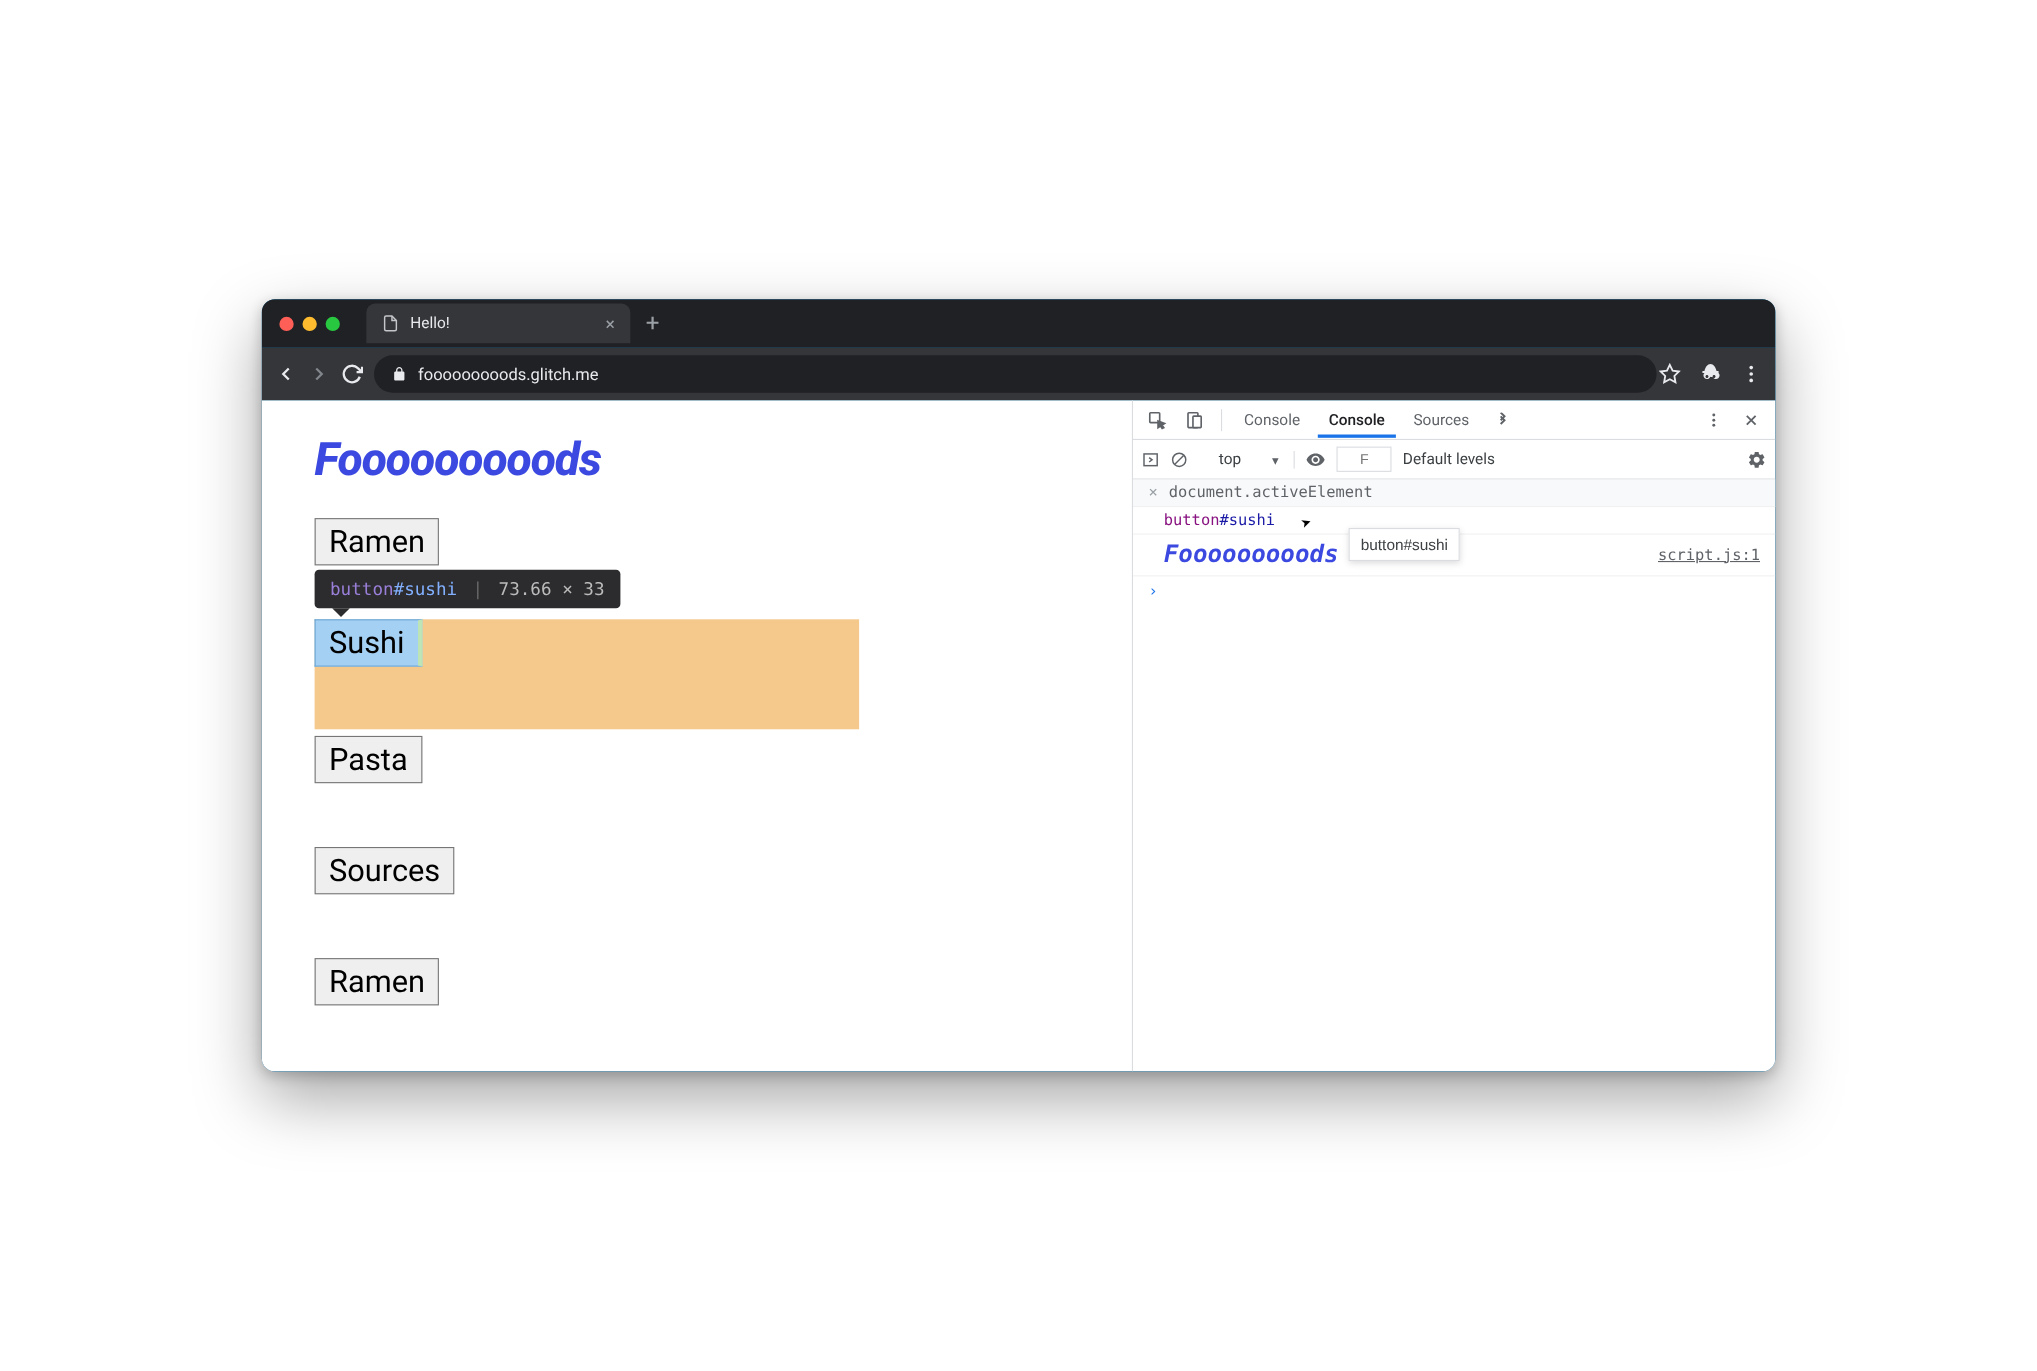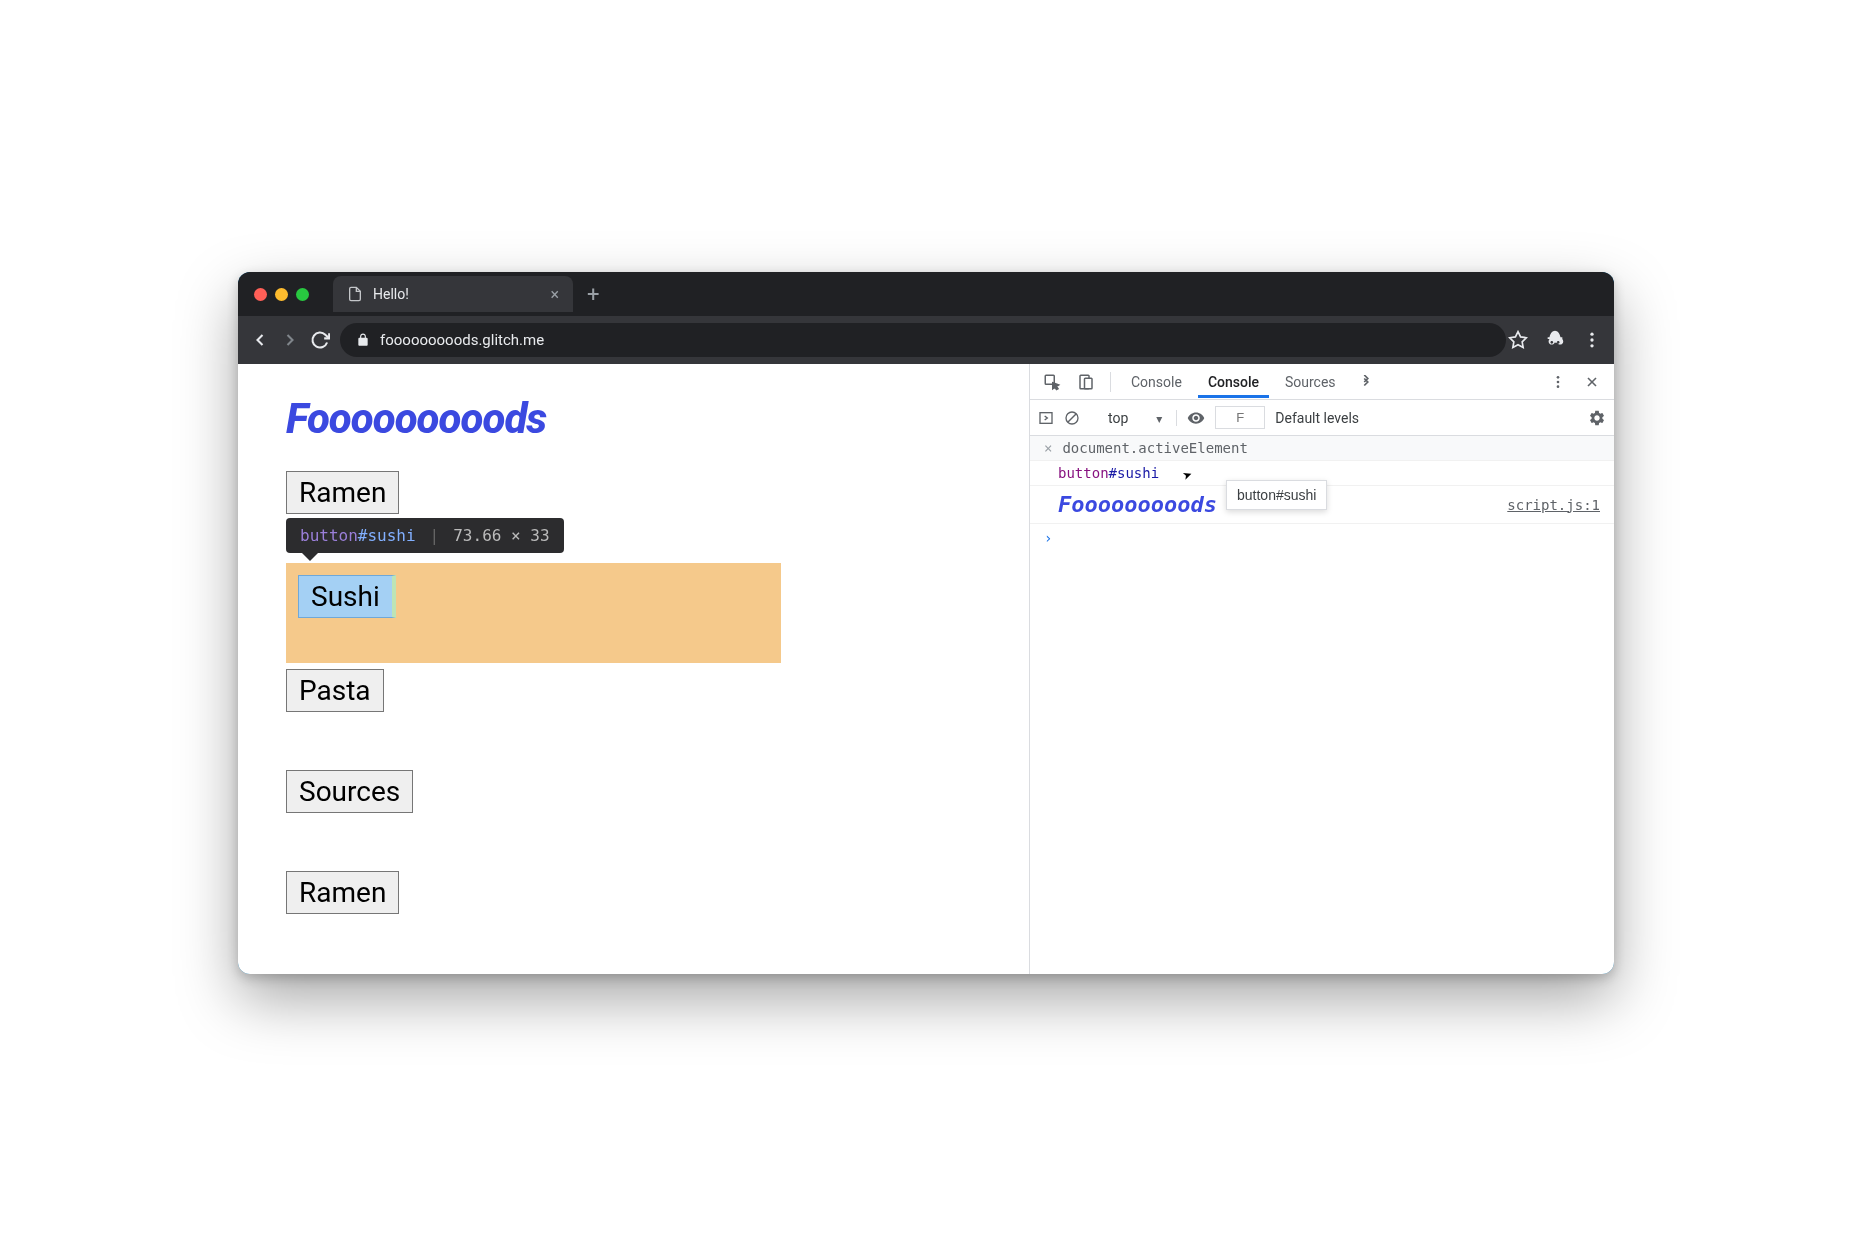--- a/index.html
+++ b/index.html
@@ -134,21 +134,21 @@
   width: 495px;
   height: 100px;
 }
 .sushi-btn {
   font-size: 28px;
   background: #a4d0f4;
   border: 1px solid #6fa8d8;
   padding: 4px 12px;
   font-family: inherit;
   border-right: 4px solid #bde4b6;
-  margin: 12px;
+  margin: 0;
 }
 .devtools {
   width: 585px;
   border-left: 1px solid #dadce0;
   display: flex;
   flex-direction: column;
   font-size: 14px;
 }
 .dt-tabs {
   display: flex;

